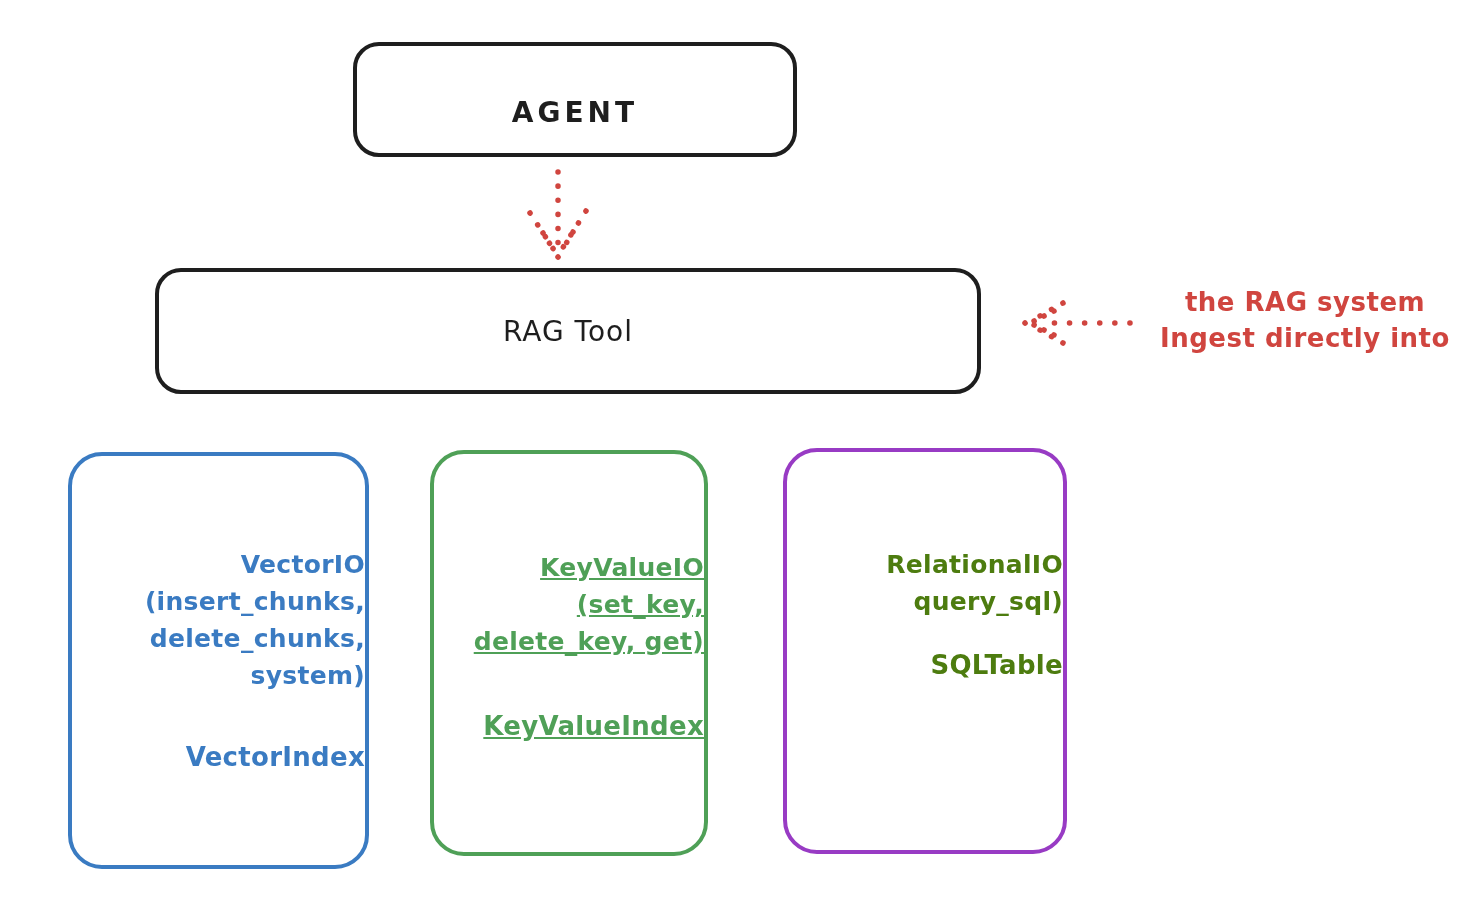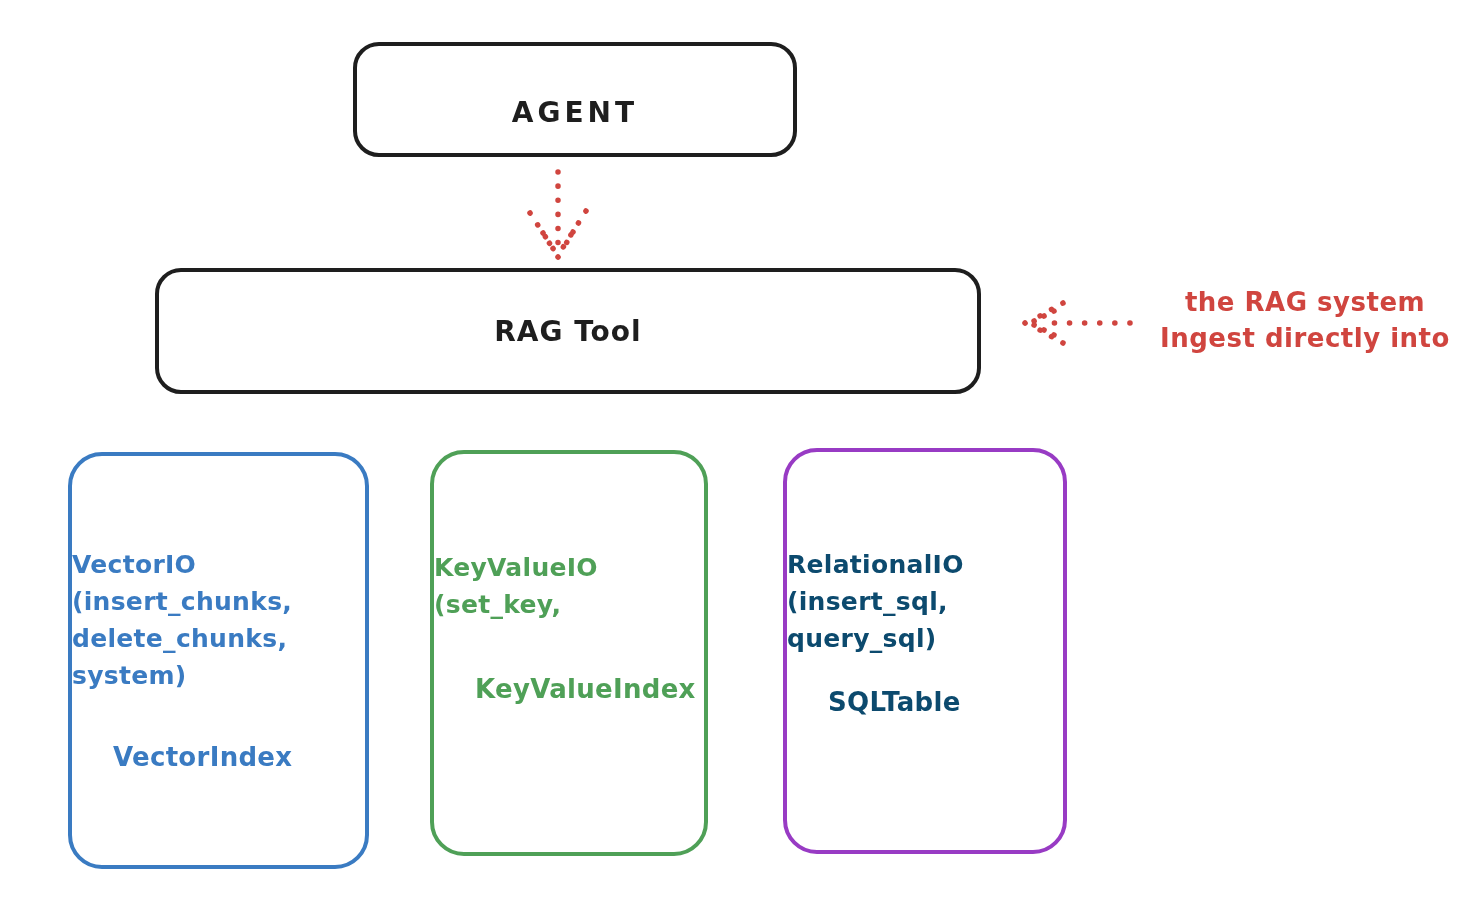--- a/index.html
+++ b/index.html
@@ -43,21 +43,21 @@
     margin-top: 26px;
   }
   .node-ragtool {
     left: 155px; top: 268px;
     width: 826px; height: 126px;
     border: 4px solid #1e1e1e;
     border-radius: 26px;
   }
   .node-ragtool .node-label {
     font-size: 28px;
-    font-weight: 700;
+    font-weight: 400;
     letter-spacing: 1px;
     color: #1e1e1e;
   }
   .annotation {
     position: absolute;
     left: 1138px; top: 284px;
     width: 334px;
     text-align: center;
     color: #d0453f;
     font-size: 26px;
@@ -80,32 +80,32 @@
   .backend-keyvalue {
     left: 430px; top: 450px;
     width: 278px; height: 406px;
     border-color: #4fa057;
     color: #4fa057;
   }
   .backend-relational {
     left: 783px; top: 448px;
     width: 284px; height: 406px;
     border-color: #983bc4;
-    color: #0c4a6e;
+    color: #4d7c0f;
   }
   .backend-text {
     width: 100%;
-    text-align: left;
+    text-align: right;
     font-size: 25px;
     font-weight: 600;
     line-height: 37px;
     letter-spacing: 0.3px;
   }
   .backend-vector .backend-text     { padding-top: 90px; }
-  .backend-keyvalue .backend-text   { padding-top: 95px; }
+  .backend-keyvalue .backend-text   { padding-top: 95px; text-decoration: underline; }
   .backend-relational .backend-text { padding-top: 94px; }
   .backend-index {
     font-size: 26px;
     font-weight: 600;
     padding-left: 41px;
   }
   .backend-vector .backend-index     { margin-top: 45px; }
   .backend-keyvalue .backend-index   { margin-top: 48px; }
   .backend-relational .backend-index { margin-top: 27px; }
 </style>
@@ -153,26 +153,26 @@
       <div>delete_chunks,</div>
       <div>system)</div>
       <div class="backend-index">VectorIndex</div>
     </div>
   </div>
 
   <div class="node backend backend-keyvalue">
     <div class="backend-text">
       <div>KeyValueIO</div>
       <div>(set_key,</div>
+      <div>delete_key, get)</div>
       <div class="backend-index">KeyValueIndex</div>
     </div>
   </div>
 
   <div class="node backend backend-relational">
     <div class="backend-text">
       <div>RelationalIO</div>
-      <div>(insert_sql,</div>
       <div>query_sql)</div>
       <div class="backend-index">SQLTable</div>
     </div>
   </div>
 
 </div>
 
 </body></html>

